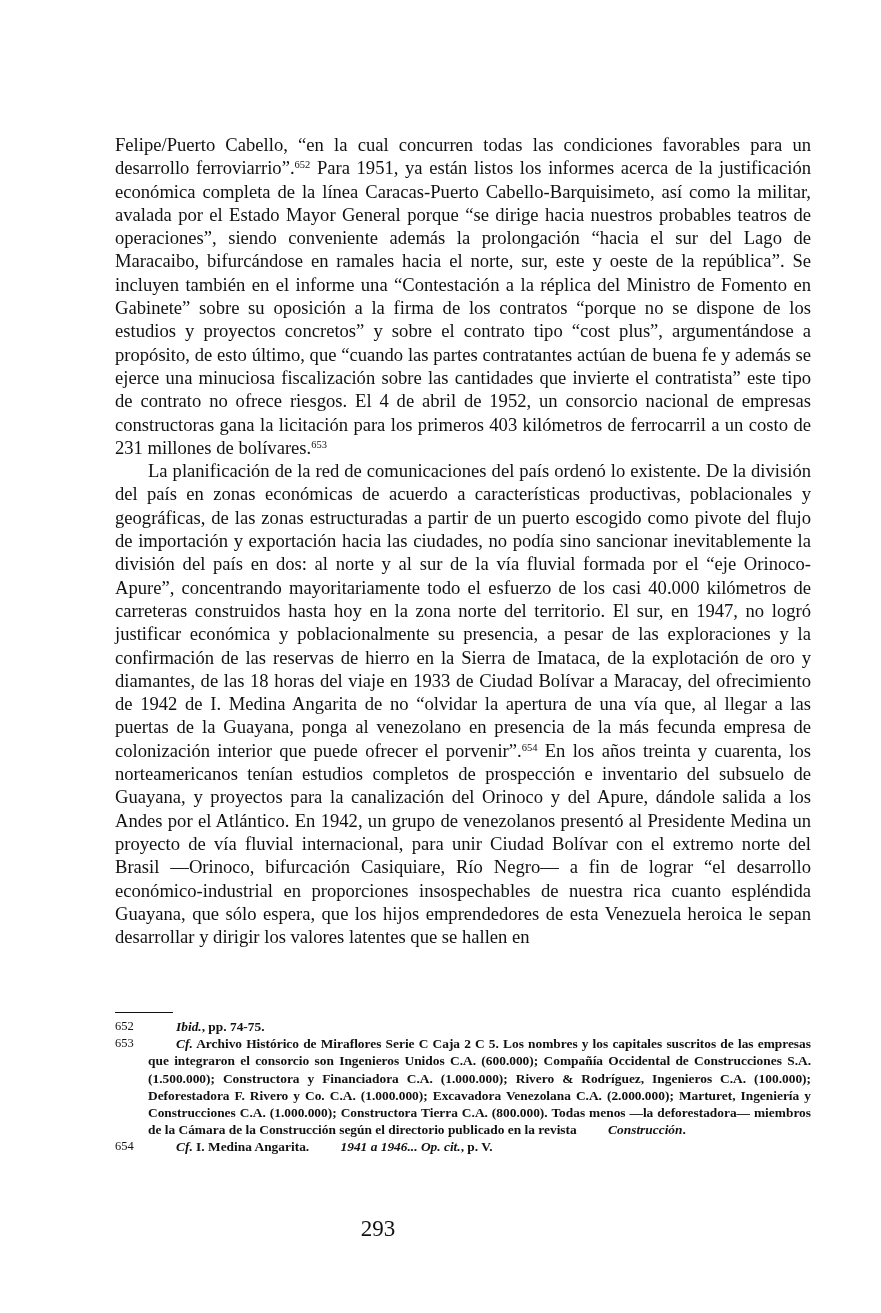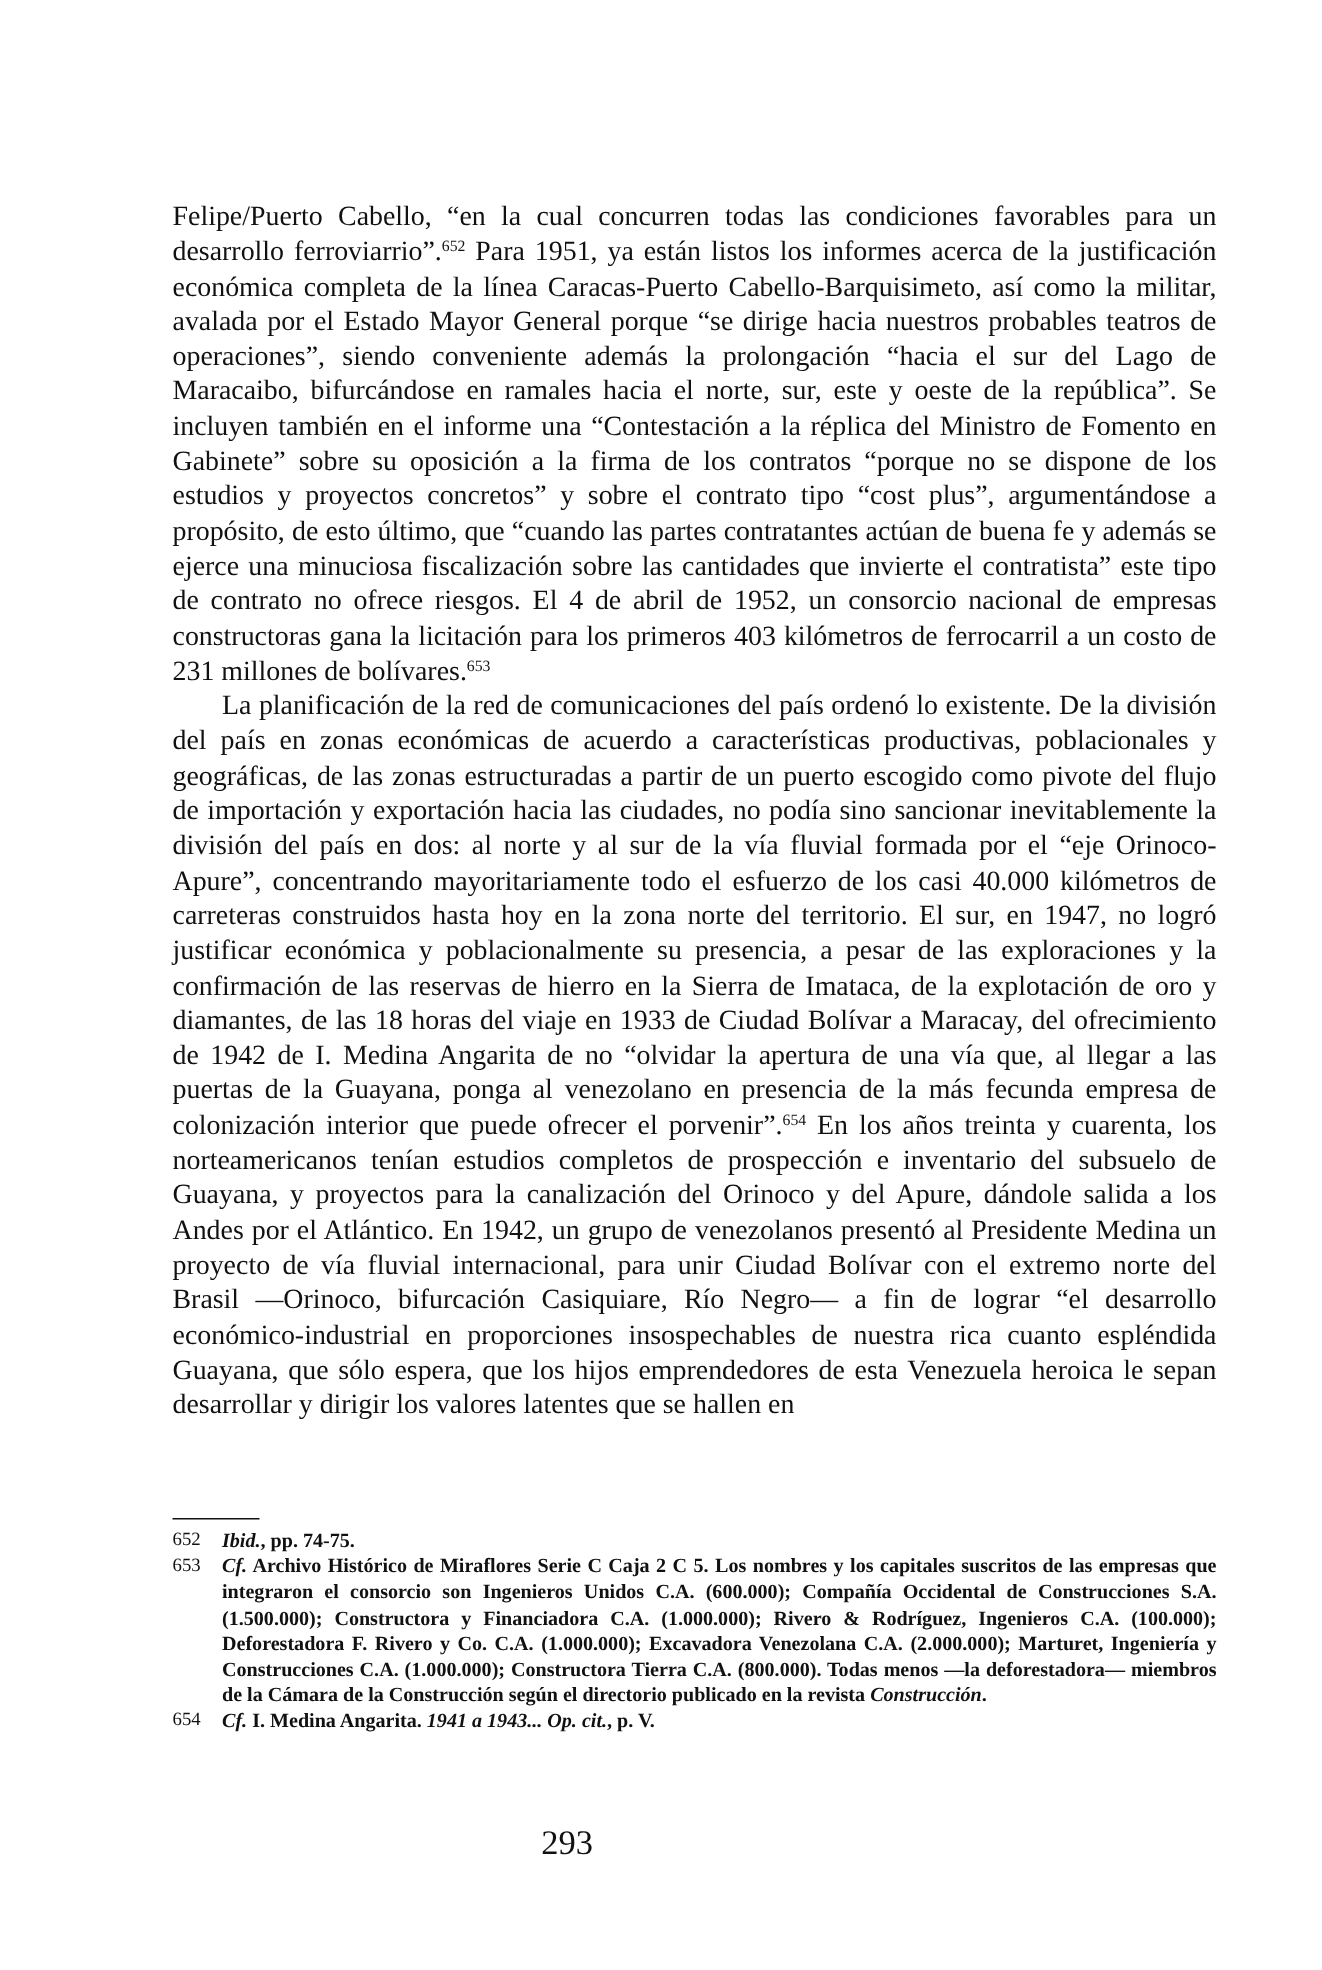--- a/index.html
+++ b/index.html
@@ -15,21 +15,21 @@
   .indent { text-indent: 33px; }
   sup.fn { font-size: 10.5px; vertical-align: 6px; line-height: 0; }
   .footnotes { position: absolute; left: 115px; top: 1012px; width: 696px;
     font-family: "Liberation Serif", serif; font-size: 13.4px; line-height: 17.2px; color: #111; }
   .fn-rule { width: 58px; height: 0; border-top: 1.3px solid #111; margin-bottom: 5px; }
   .fn-item { display: flex; align-items: flex-start; }
   .fn-num { width: 33px; flex: 0 0 33px; font-size: 12.5px; }
   .fn-text { flex: 1; text-align: justify; font-weight: bold; }
   .page-number { position: absolute; left: 0; width: 756px; top: 1216px; text-align: center;
     font-family: "Liberation Serif", serif; font-size: 23px; color: #111; }
-  i { font-style: italic; }
+  i { font-style: italic; margin-left: 28px; }
 </style>
 </head>
 <body>
 
 <div class="page">
   <p class="body-text">Felipe/Puerto Cabello, “en la cual concurren todas las condiciones favorables para un desarrollo ferroviarrio”.<sup class="fn">652</sup> Para 1951, ya están listos los informes acerca de la justificación económica completa de la línea Caracas-Puerto Cabello-Barquisimeto, así como la militar, avalada por el Estado Mayor General porque “se dirige hacia nuestros probables teatros de operaciones”, siendo conveniente además la prolongación “hacia el sur del Lago de Maracaibo, bifurcándose en ramales hacia el norte, sur, este y oeste de la república”. Se incluyen también en el informe una “Contestación a la réplica del Ministro de Fomento en Gabinete” sobre su oposición a la firma de los contratos “porque no se dispone de los estudios y proyectos concretos” y sobre el contrato tipo “cost plus”, argumentándose a propósito, de esto último, que “cuando las partes contratantes actúan de buena fe y además se ejerce una minuciosa fiscalización sobre las cantidades que invierte el contratista” este tipo de contrato no ofrece riesgos. El 4 de abril de 1952, un consorcio nacional de empresas constructoras gana la licitación para los primeros 403 kilómetros de ferrocarril a un costo de 231 millones de bolívares.<sup class="fn">653</sup></p>
   <p class="body-text indent">La planificación de la red de comunicaciones del país ordenó lo existente. De la división del país en zonas económicas de acuerdo a características productivas, poblacionales y geográficas, de las zonas estructuradas a partir de un puerto escogido como pivote del flujo de importación y exportación hacia las ciudades, no podía sino sancionar inevitablemente la división del país en dos: al norte y al sur de la vía fluvial formada por el “eje Orinoco-Apure”, concentrando mayoritariamente todo el esfuerzo de los casi 40.000 kilómetros de carreteras construidos hasta hoy en la zona norte del territorio. El sur, en 1947, no logró justificar económica y poblacionalmente su presencia, a pesar de las exploraciones y la confirmación de las reservas de hierro en la Sierra de Imataca, de la explotación de oro y diamantes, de las 18 horas del viaje en 1933 de Ciudad Bolívar a Maracay, del ofrecimiento de 1942 de I. Medina Angarita de no “olvidar la apertura de una vía que, al llegar a las puertas de la Guayana, ponga al venezolano en presencia de la más fecunda empresa de colonización interior que puede ofrecer el porvenir”.<sup class="fn">654</sup> En los años treinta y cuarenta, los norteamericanos tenían estudios completos de prospección e inventario del subsuelo de Guayana, y proyectos para la canalización del Orinoco y del Apure, dándole salida a los Andes por el Atlántico. En 1942, un grupo de venezolanos presentó al Presidente Medina un proyecto de vía fluvial internacional, para unir Ciudad Bolívar con el extremo norte del Brasil —Orinoco, bifurcación Casiquiare, Río Negro— a fin de lograr “el desarrollo económico-industrial en proporciones insospechables de nuestra rica cuanto espléndida Guayana, que sólo espera, que los hijos emprendedores de esta Venezuela heroica le sepan desarrollar y dirigir los valores latentes que se hallen en</p>
 </div>
 
 <div class="footnotes">
@@ -37,17 +37,17 @@
   <div class="fn-item">
     <span class="fn-num">652</span>
     <span class="fn-text"><i>Ibid.</i>, pp. 74-75.</span>
   </div>
   <div class="fn-item">
     <span class="fn-num">653</span>
     <span class="fn-text"><i>Cf.</i> Archivo Histórico de Miraflores Serie C Caja 2 C 5. Los nombres y los capitales suscritos de las empresas que integraron el consorcio son Ingenieros Unidos C.A. (600.000); Compañía Occidental de Construcciones S.A. (1.500.000); Constructora y Financiadora C.A. (1.000.000); Rivero &amp; Rodríguez, Ingenieros C.A. (100.000); Deforestadora F. Rivero y Co. C.A. (1.000.000); Excavadora Venezolana C.A. (2.000.000); Marturet, Ingeniería y Construcciones C.A. (1.000.000); Constructora Tierra C.A. (800.000). Todas menos —la deforestadora— miembros de la Cámara de la Construcción según el directorio publicado en la revista <i>Construcción</i>.</span>
   </div>
   <div class="fn-item">
     <span class="fn-num">654</span>
-    <span class="fn-text"><i>Cf.</i> I. Medina Angarita. <i>1941 a 1943... Op. cit.</i>, p. V.</span>
+    <span class="fn-text"><i>Cf.</i> I. Medina Angarita. <i>1941 a 1946... Op. cit.</i>, p. V.</span>
   </div>
 </div>
 
 <div class="page-number">293</div>
 
 </body></html>

